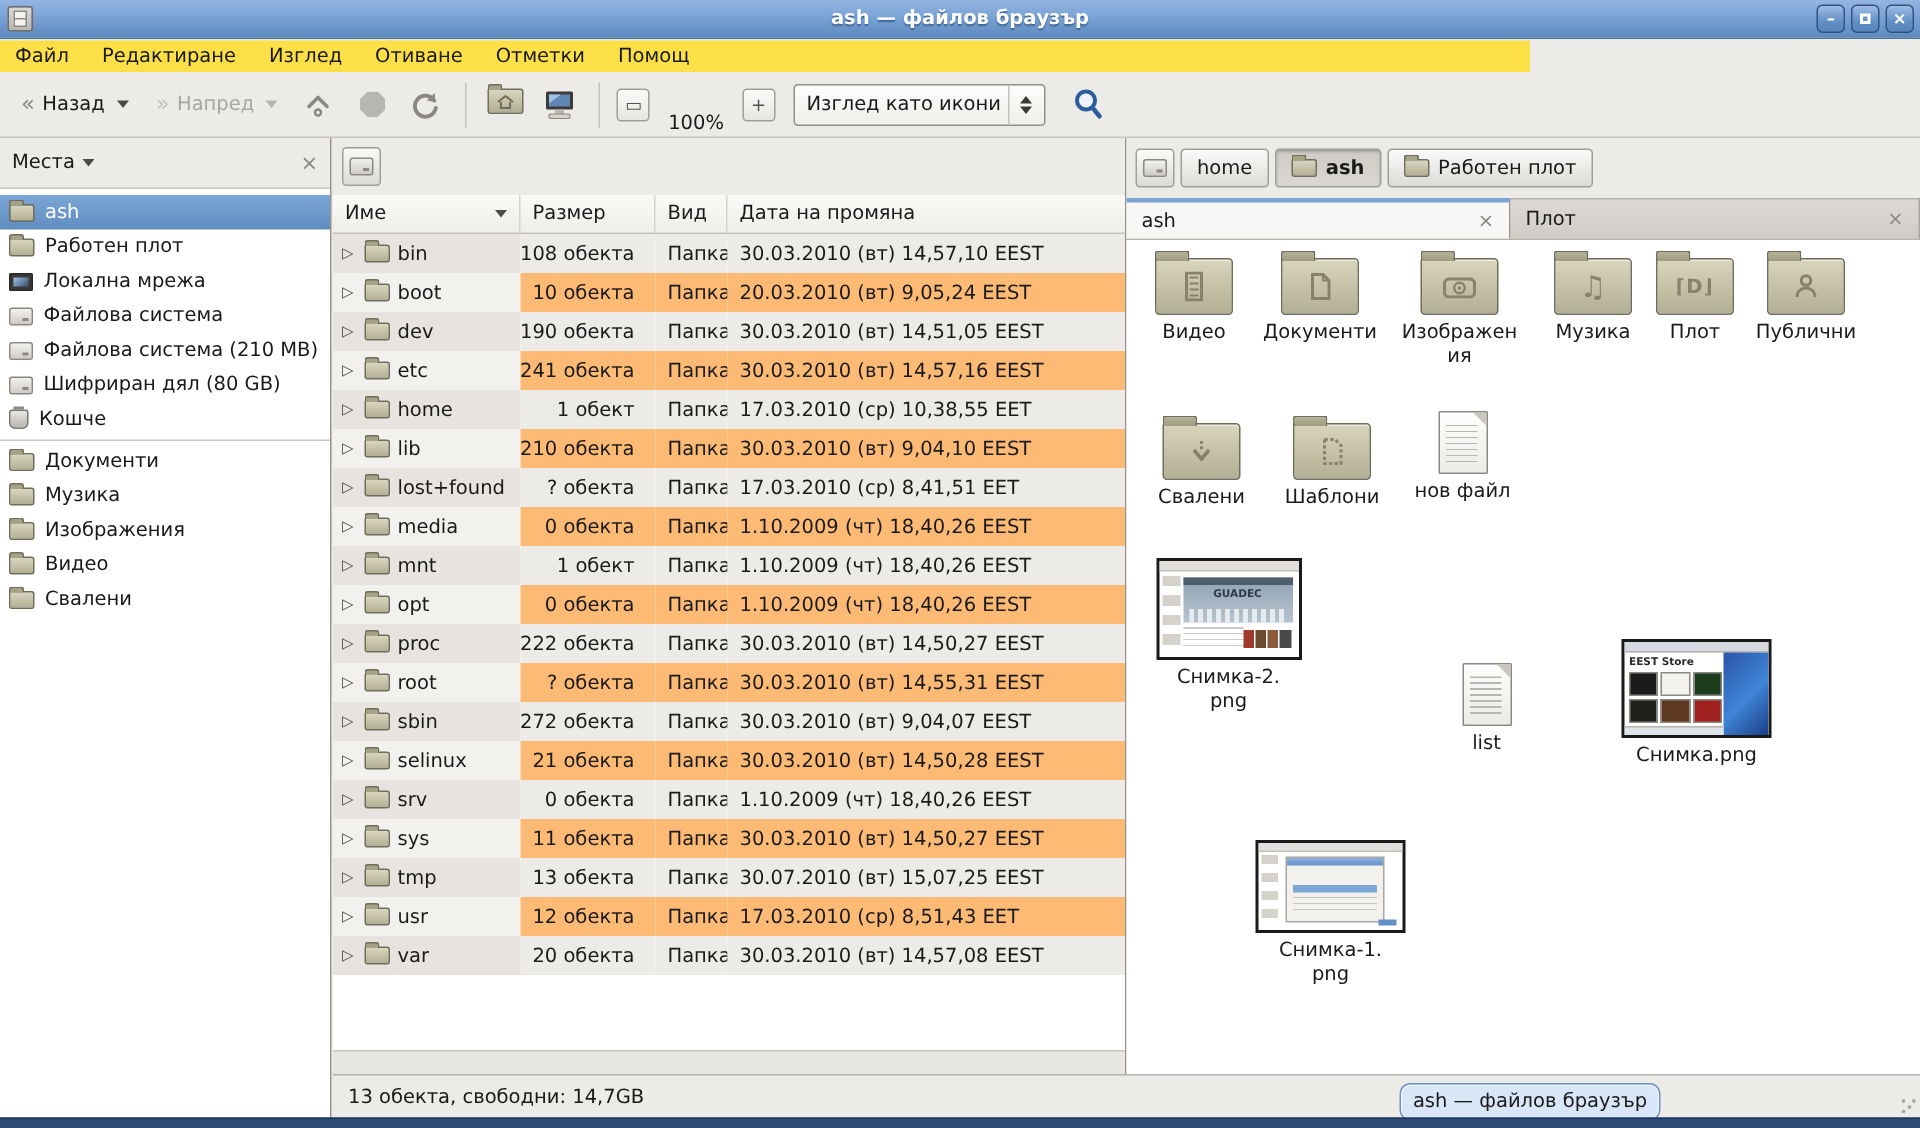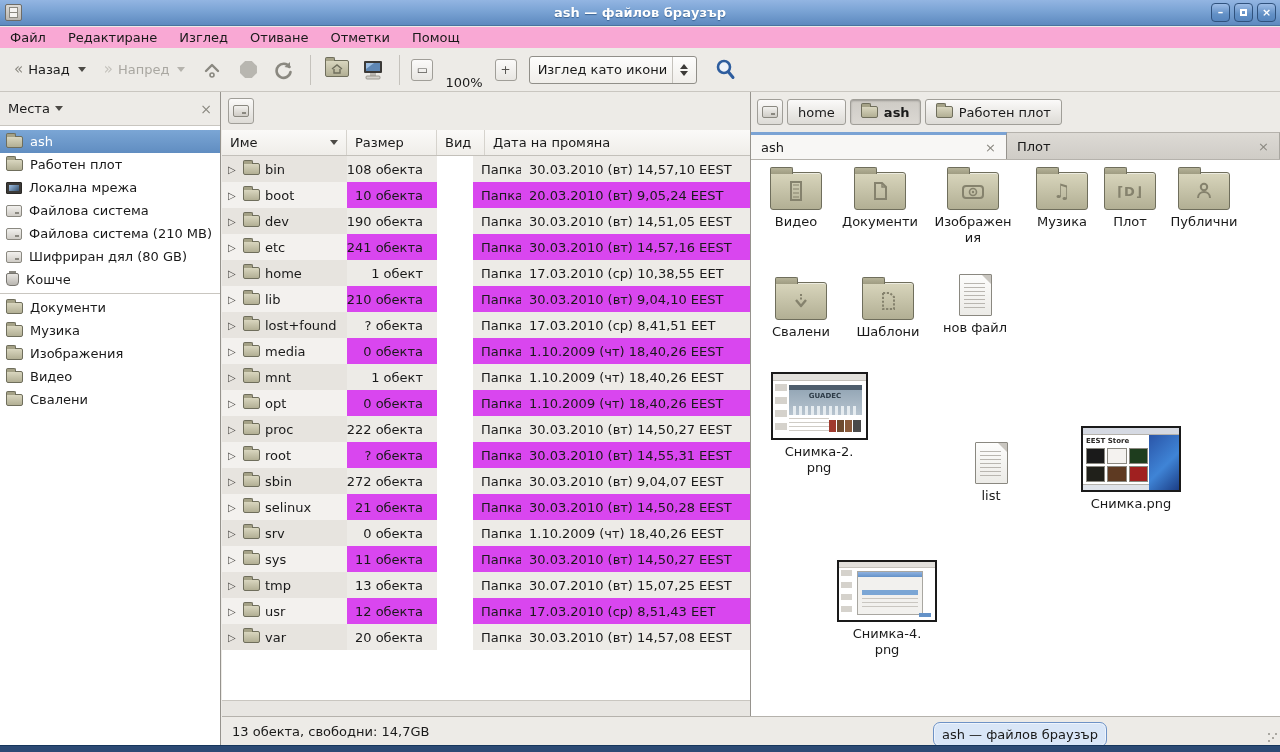--- a/index.html
+++ b/index.html
@@ -15,21 +15,21 @@
   .win-icon::before, .win-icon::after { content:""; position:absolute; left:3px; right:3px; height:4px; background:#f4f3f1; border:1px solid #8a8880; }
   .win-icon::before { top:2px; } .win-icon::after { bottom:2px; }
   .titlebar .title { position:absolute; left:0; right:0; text-align:center; color:#fff; font-weight:bold; text-shadow:0 1px 1px #3c6594; }
   .winbtns { position:absolute; right:4px; top:3px; display:flex; gap:4px; }
   .winbtn { width:19px; height:19px; border:1px solid #30527d; border-radius:4px;
     background:linear-gradient(#9dbce6,#6290c6 60%,#5685bd); color:#fff; font-size:11px; font-weight:bold;
     display:flex; align-items:center; justify-content:center; line-height:1; }
   .winbtn .sq { width:7px; height:7px; border:2px solid #fff; display:inline-block; }
 
   
-  .menubar { position:absolute; left:0; top:27px; width:1280px; height:21px; background:#f9a8d4;
+  .menubar { position:absolute; left:0; top:27px; width:1020px; height:21px; background:#fde047;
     display:flex; align-items:center; gap:22px; padding:0 10px; }
   .menu-item { cursor:default; }
 
   
   .toolbar { position:absolute; left:0; top:48px; width:1280px; height:44px; background:#edebe7;
     border-bottom:1px solid #c9c6c0; display:flex; align-items:center; gap:6px; padding:0 8px; }
   .tbtn { display:flex; align-items:center; gap:5px; padding:4px 6px; border-radius:3px; }
   .tbtn.disabled { color:#a9a7a1; }
   .tb-sep { width:1px; height:30px; background:#c5c2bc; margin:0 5px; }
   .chev { font-size:15px; color:#8a8880; line-height:1; }
@@ -78,26 +78,26 @@
     display:flex; align-items:center; justify-content:center; }
   .ftable { position:absolute; left:0; top:38px; right:0; }
   .fhead { display:flex; height:26px; background:linear-gradient(#fbfaf8,#efede9); border-bottom:1px solid #c3c0ba; }
   .fh { display:flex; align-items:center; padding:0 8px; border-right:1px solid #d6d3cd; overflow:hidden; white-space:nowrap; }
   .fh.c1 { width:125px; } .fh.c2 { width:90px; } .fh.c3 { width:48px; } .fh.c4 { flex:1; border-right:none;text-align:center; }
   .sortcaret { width:0; height:0; border-left:4px solid transparent; border-right:4px solid transparent; border-top:5px solid #4c4a46; margin-left:auto; }
   .frow { display:flex; height:26px; align-items:stretch; }
   .frow .cell { display:flex; align-items:center; padding:0 8px; white-space:nowrap; overflow:hidden; }
   .frow .c1 { width:125px; padding:0 4px 0 6px; gap:5px; }
   .frow .c2 { width:90px; justify-content:flex-end; padding-right:14px; }
-  .frow .c3 { width:48px;margin-left:36px; }
+  .frow .c3 { width:48px; }
   .frow .c4 { flex:1; }
   .frow.even .c1 { background:#e7e4df; }
   .frow.even .c2, .frow.even .c3, .frow.even .c4 { background:#edebe7; }
   .frow.odd .c1 { background:#f3f1ee; }
-  .frow.odd .c2, .frow.odd .c3, .frow.odd .c4 { background:#d946ef;text-align:center; }
+  .frow.odd .c2, .frow.odd .c3, .frow.odd .c4 { background:#fdba74;text-align:center; }
   .exp { color:#4c4a46; font-size:10px; width:10px; }
   .mid-trough { position:absolute; left:0; bottom:0; width:528px; height:16px; background:#e8e6e2; border-top:1px solid #c9c6c0; }
 
   
   .rightpane { position:absolute; left:750px; top:0; width:530px; height:624px; background:#fff; border-left:1px solid #96938d; }
   .right-pathbar { height:40px; background:#edebe7; display:flex; align-items:center; gap:4px; padding:0 6px; }
   .pathbtn { height:26px; border:1px solid #a09e98; border-radius:3px; background:linear-gradient(#fbfaf9,#dddbd6);
     display:flex; align-items:center; gap:6px; padding:0 10px; white-space:nowrap; }
   .pathbtn.active { background:linear-gradient(#cecbc5,#dbd8d3); box-shadow:inset 0 1px 2px rgba(0,0,0,.25); font-weight:bold; }
   .tabbar { height:28px; background:#d9d6d1; display:flex; border-bottom:1px solid #b5b2ac; }
@@ -704,21 +704,21 @@
           <div class="thumb th-dialog">
             <div class="bar"></div>
             <div class="icons"></div>
             <div class="dlg">
               <div class="tt"></div>
               <div class="sel"></div>
               <div class="ln"></div>
             </div>
             <div class="btn"></div>
           </div>
-          <div class="lbl" style="width:72px;margin-left:auto;margin-right:auto;">Снимка-4.png</div>
+          <div class="lbl" style="width:72px;margin-left:auto;margin-right:auto;">Снимка-1.png</div>
         </div>
 
       </div>
     </div>
   </div>
 
   <div class="statusbar">
     <span>13 обекта, свободни: 14,7GB</span>
     <div class="grip"></div>
   </div>

